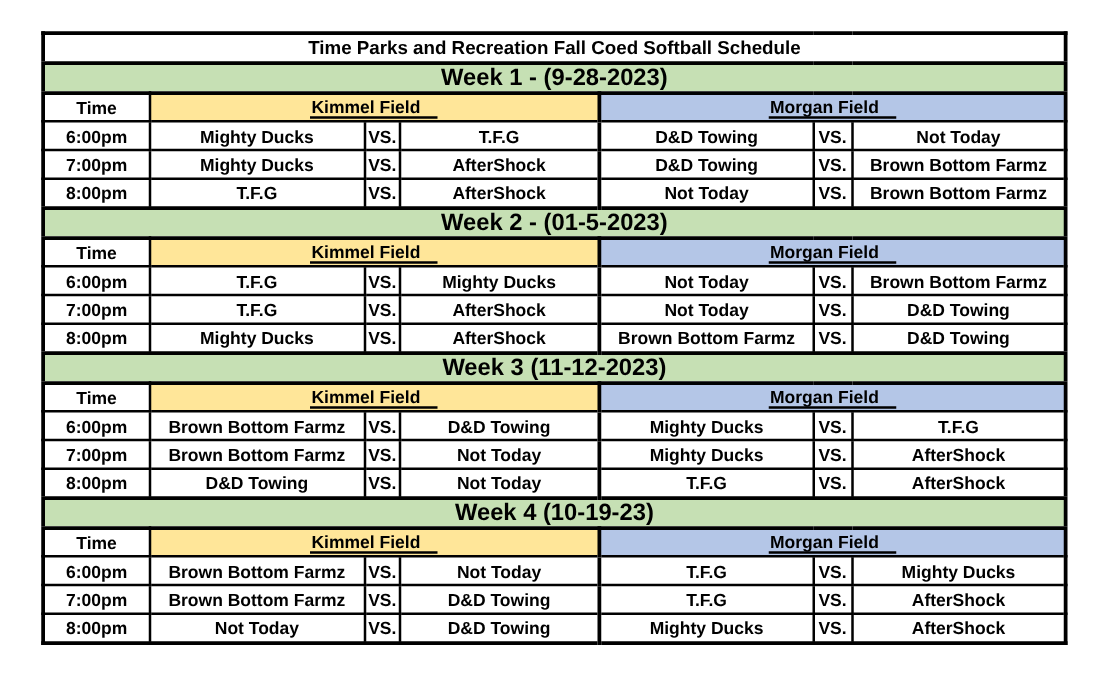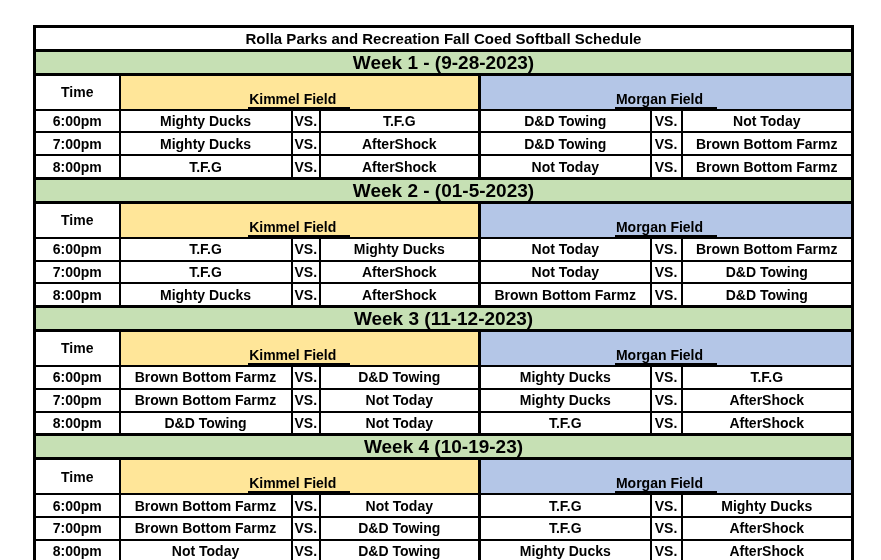--- a/index.html
+++ b/index.html
@@ -51,42 +51,42 @@
     background: var(--week-bg, #c6e0b4);
     font-size: 15px;
     border-top-width: 3px;
   }
   td.kimmel-hdr { background: var(--kimmel-bg, #ffe699); }
   td.morgan-hdr { background: var(--morgan-bg, #b4c6e7); }
   td.div-left { border-left-width: 3px; }
   .fieldname {
     display: inline-block;
     border-bottom: 2px solid #000;
-    padding: 16px 14px 1px 1px;
+    padding: 2px 14px 1px 1px;
   }
   td.time-col { background: #ffffff; }
 </style>
 </head>
 <body>
 
 <div class="sheet">
 <table class="schedule">
   <colgroup>
     <col style="width:85px">
         <col style="width:172px">
         <col style="width:28px">
         <col style="width:160px">
     <col style="width:171px">
         <col style="width:31px">
         <col style="width:171px">
   </colgroup>
   <tbody>
 
   <tr>
-    <td colspan="7" class="title-cell">Rolla Parks and Recreation Fall Coed Softball Schedule</td>
+    <td colspan="7" class="title-cell">Time Parks and Recreation Fall Coed Softball Schedule</td>
   </tr>
 
   <tr class="week-row">
     <td colspan="7">Week 1 - (9-28-2023)</td>
   </tr>
   <tr>
     <td class="time-col">Time</td>
     <td colspan="3" class="kimmel-hdr"><span class="fieldname">Kimmel Field</span></td>
     <td colspan="3" class="morgan-hdr div-left"><span class="fieldname">Morgan Field</span></td>
   </tr>

